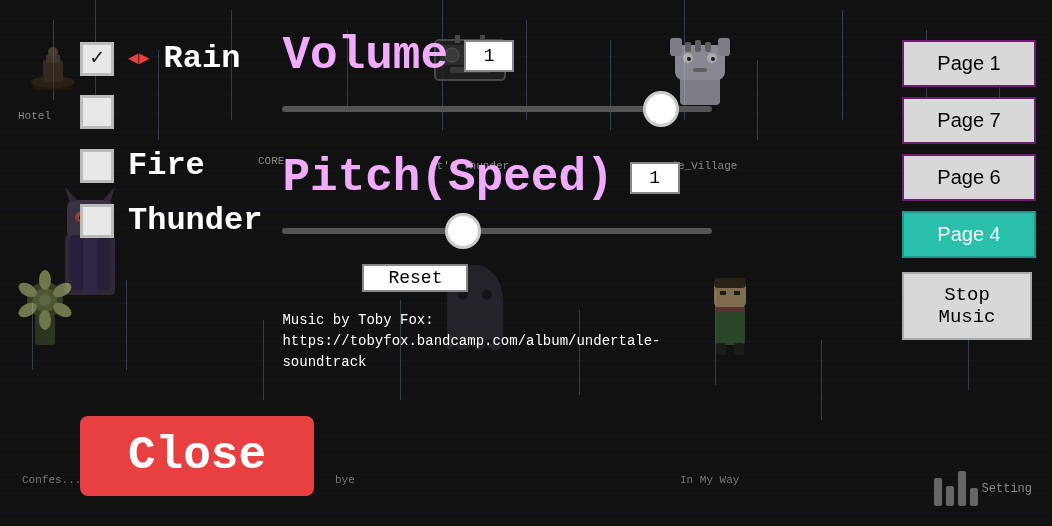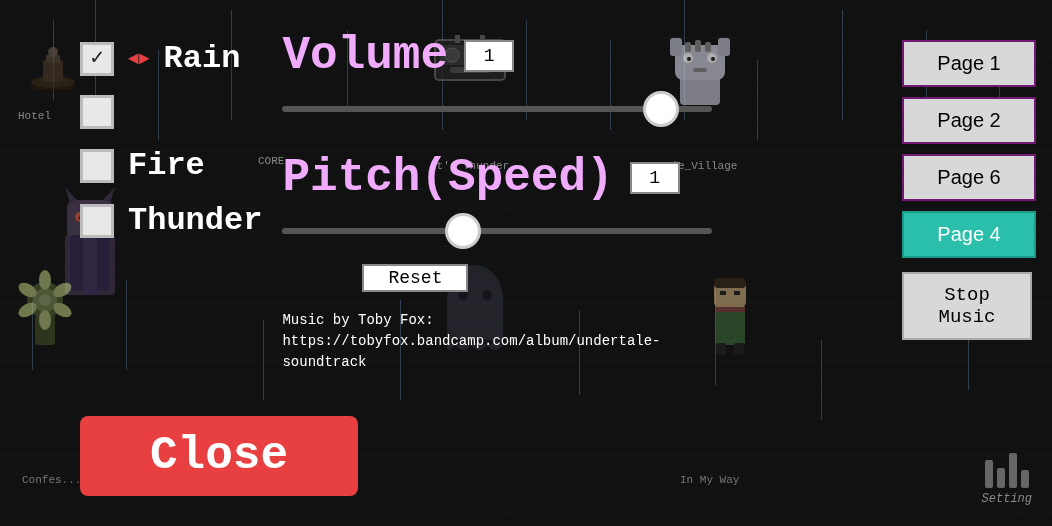--- a/index.html
+++ b/index.html
@@ -88,21 +88,21 @@
       font-weight: bold;
       color: #fff;
       font-family: 'Courier New', monospace;
     }
 
     
     .close-btn {
       position: absolute;
       bottom: 30px;
       left: 80px;
-      width: 278px;
+      width: 234px;
       height: 80px;
       background: #e84040;
       border-radius: 8px;
       display: flex;
       align-items: center;
       justify-content: center;
       cursor: pointer;
       border: none;
     }
     .close-btn-label {
@@ -251,24 +251,23 @@
       color: #888;
       font-family: 'Courier New', monospace;
     }
 
     
     .settings-area {
       position: absolute;
       bottom: 20px;
       right: 20px;
       display: flex;
-      flex-direction: column;
+      flex-direction: row;
       align-items: center;
       gap: 4px;
-      font-style: italic;
     }
     .settings-icon {
       display: flex;
       flex-direction: row;
       gap: 4px;
       align-items: flex-end;
     }
     .settings-bar {
       width: 8px;
       background: #666;
@@ -515,21 +514,21 @@
     </div>
 
     <div class="music-credit">
       <span>Music by Toby Fox:<br>https://tobyfox.bandcamp.com/album/undertale-soundtrack</span>
     </div>
 
   </div>
 
   <div class="right-section">
     <button class="page-btn">Page  1</button>
-    <button class="page-btn">Page  2</button>
+    <button class="page-btn">Page  7</button>
     <button class="page-btn">Page  6</button>
     <button class="page-btn active">Page  4</button>
     <button class="stop-music-btn">Stop Music</button>
   </div>
 
 </div>
 
 <button class="close-btn">
   <span class="close-btn-label">Close</span>
 </button>

